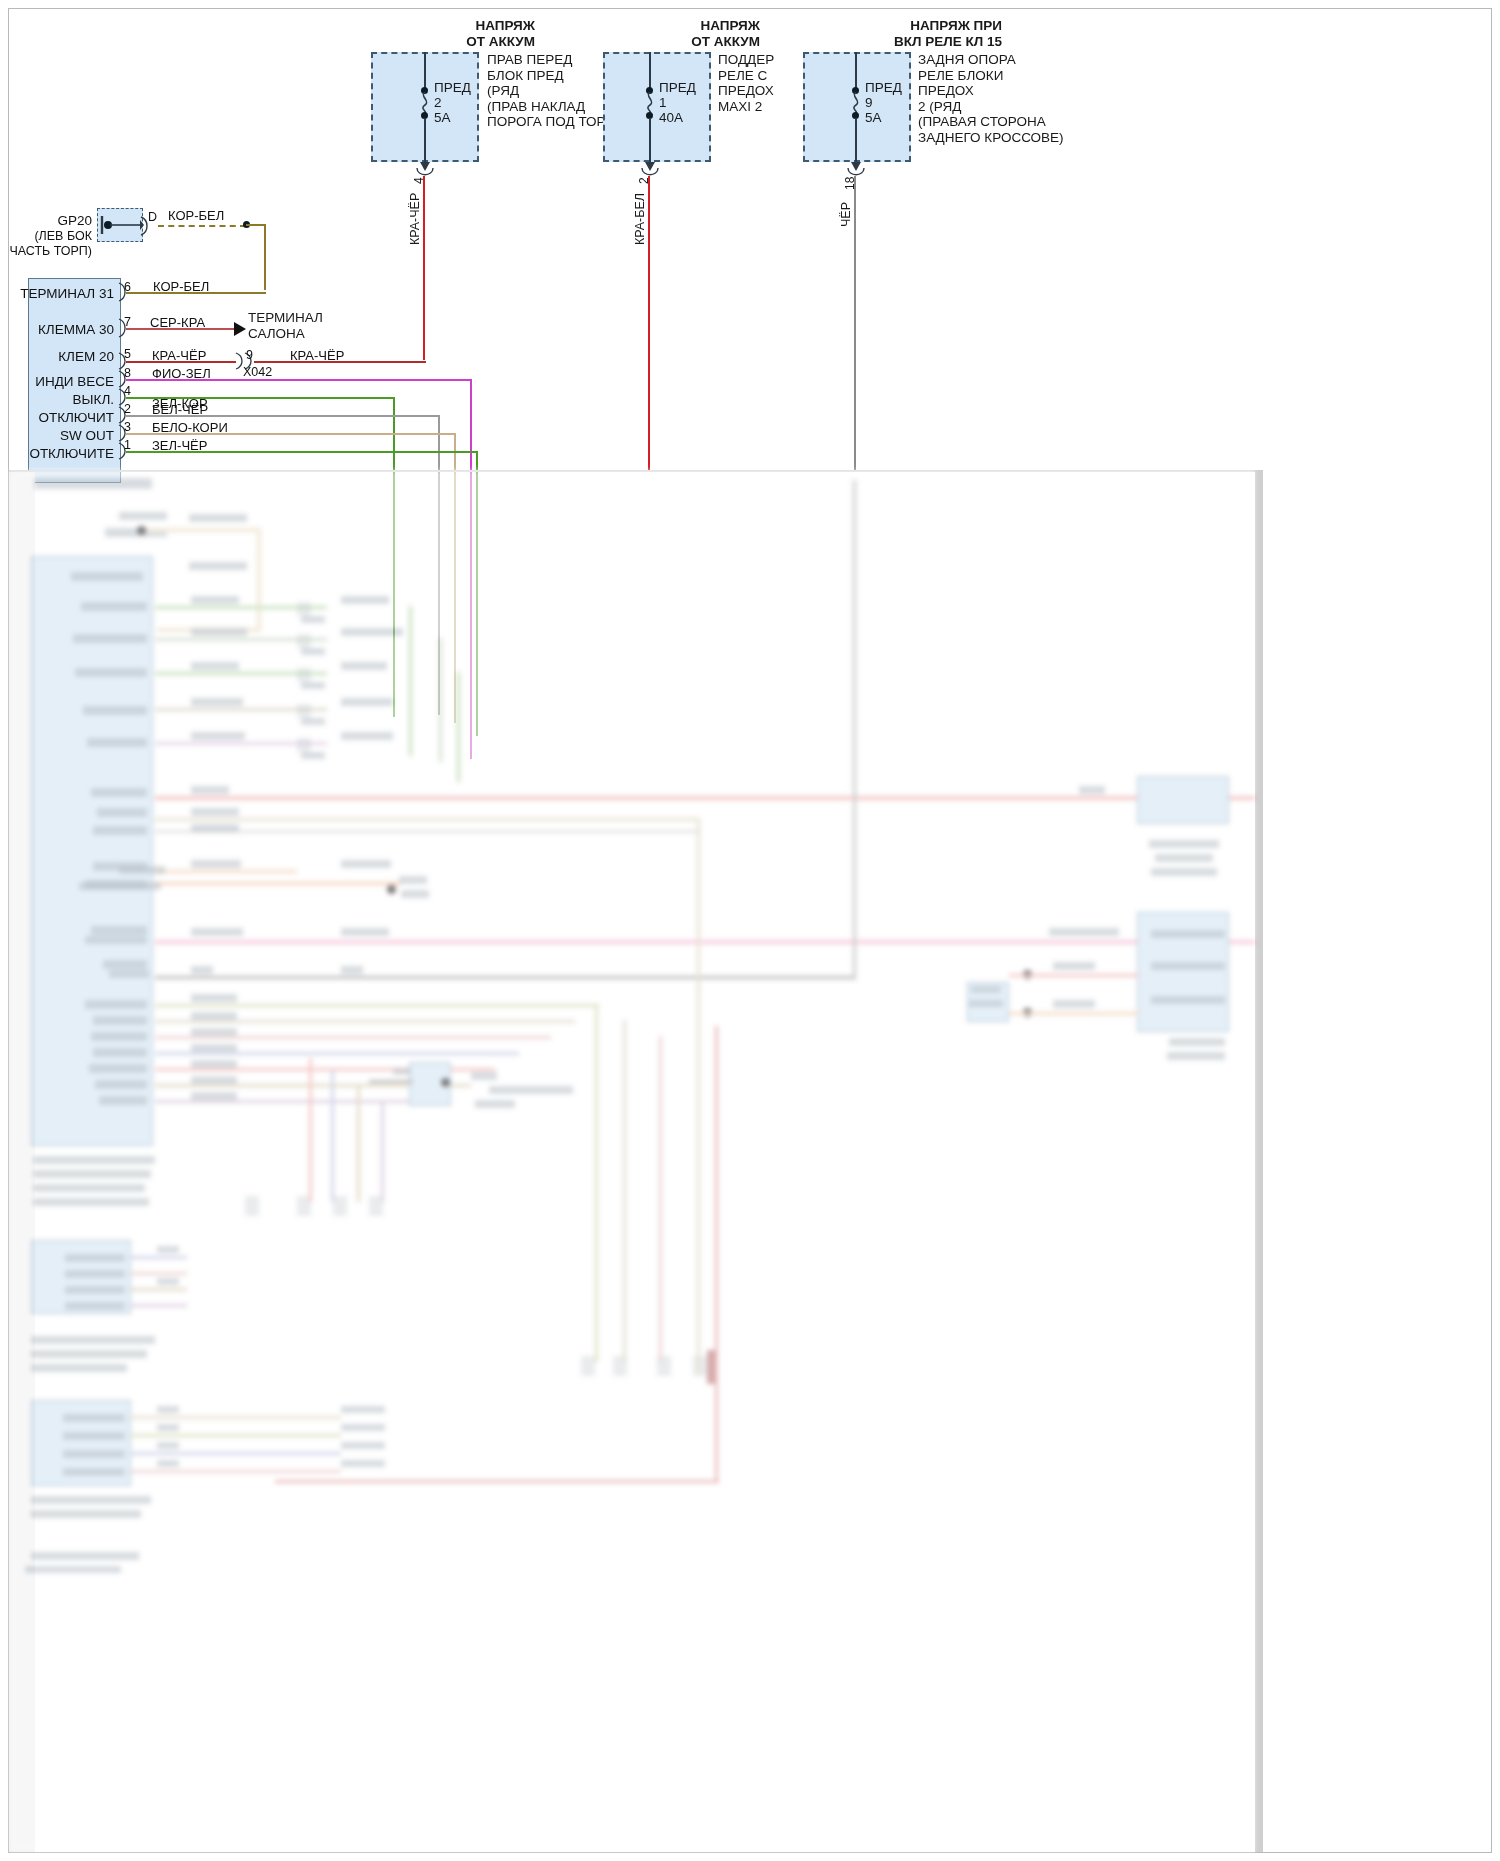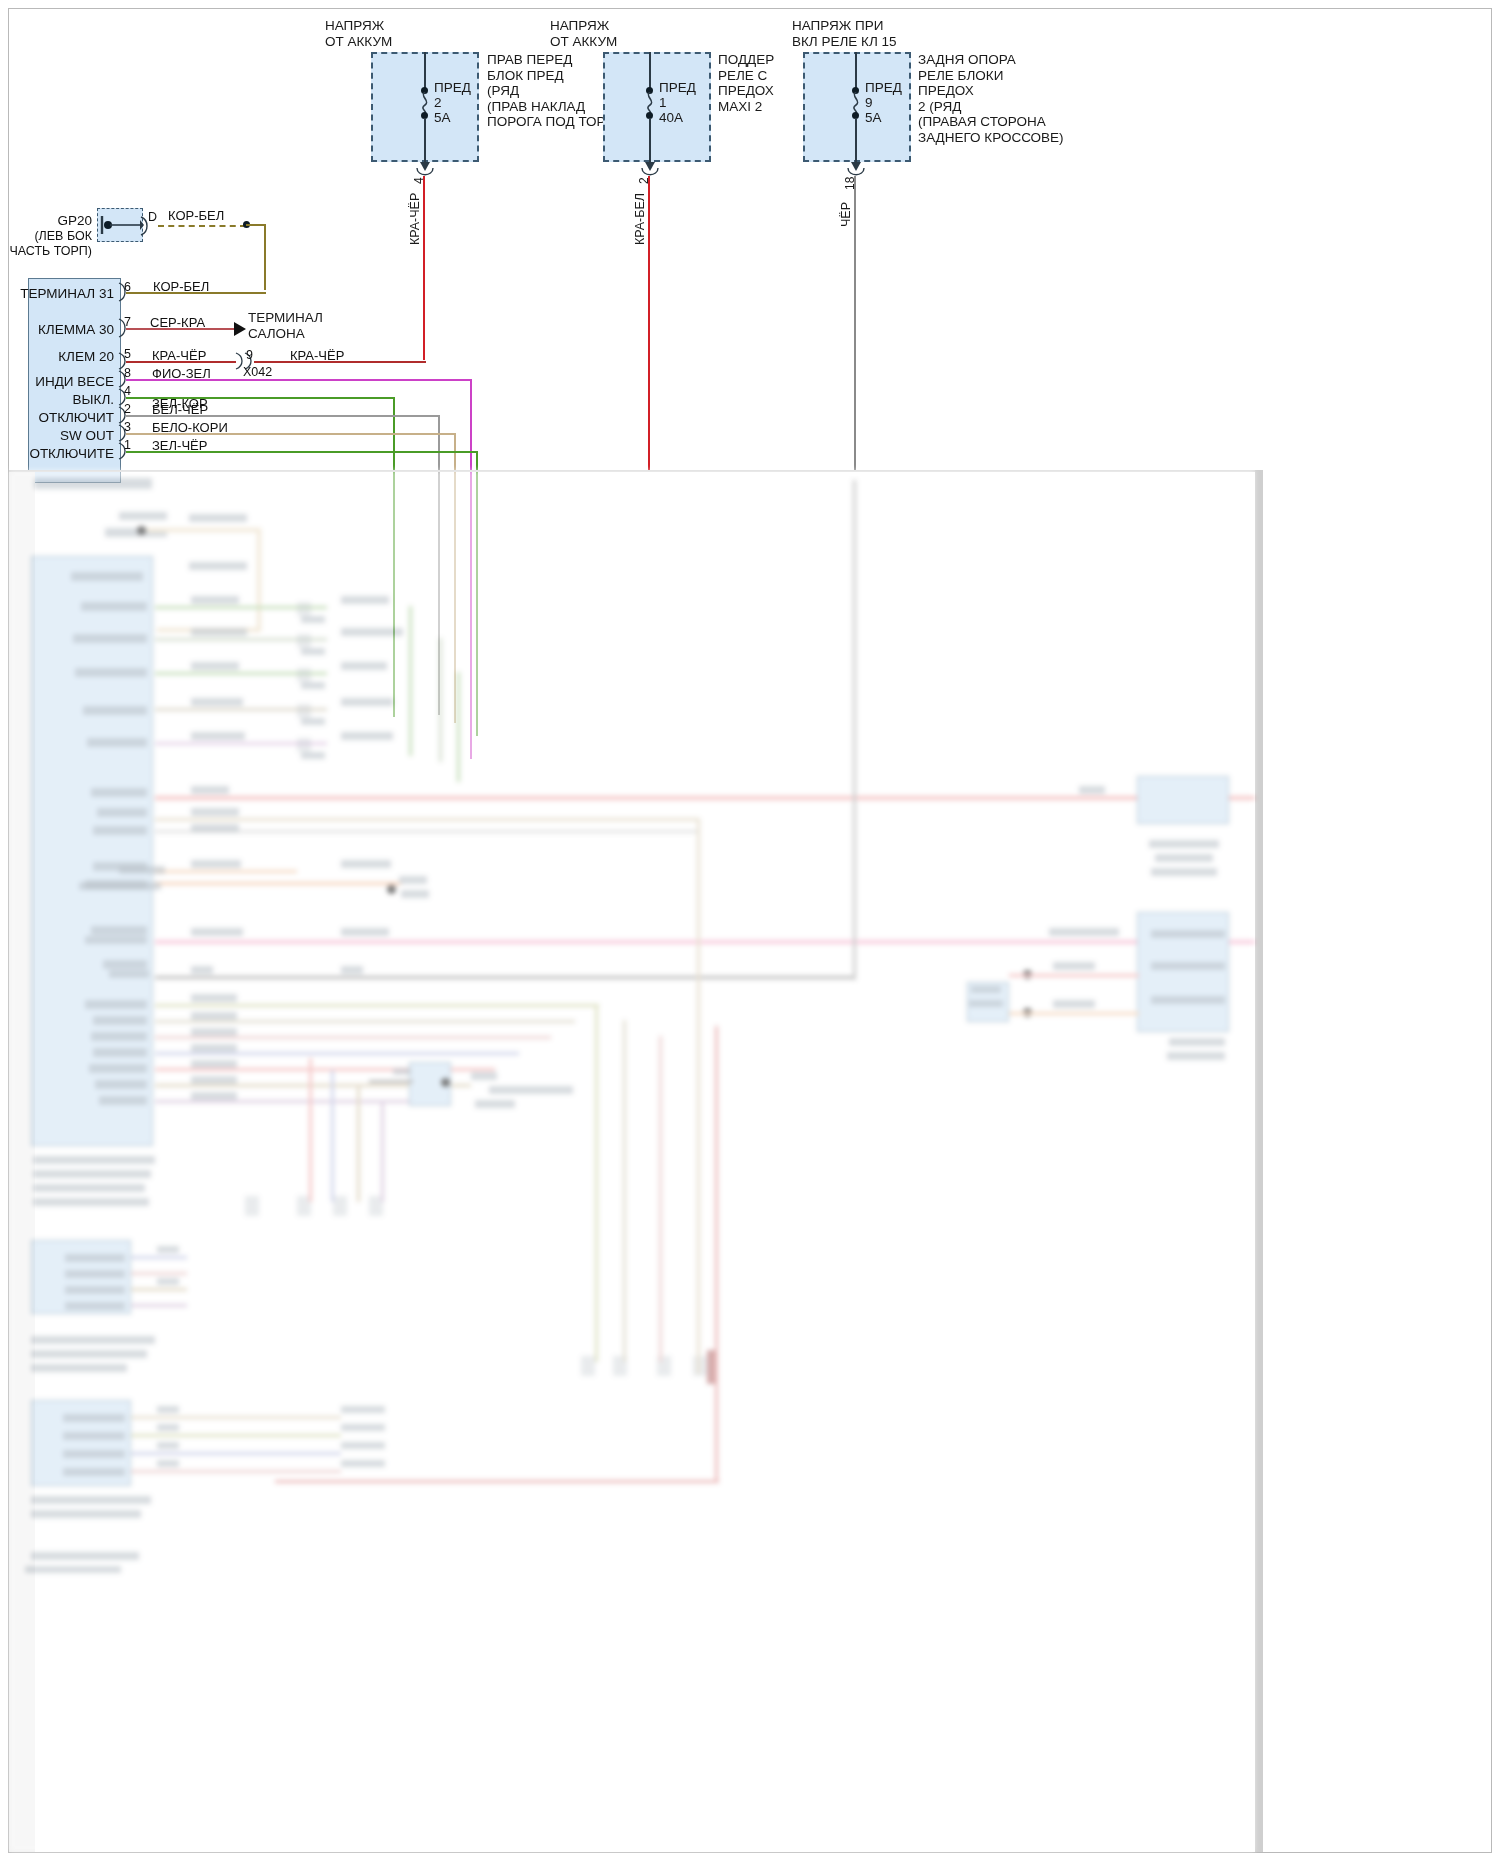--- a/index.html
+++ b/index.html
@@ -1,21 +1,21 @@
 <!DOCTYPE html>
 <html><head>
 <meta charset="utf-8">
 <style>
   html,body{margin:0;padding:0;background:#fff;}
   body{font-family:"Liberation Sans","DejaVu Sans",sans-serif;}
   #page{position:relative;width:1500px;height:1861px;background:#ffffff;overflow:hidden;}
   #frame{position:absolute;left:8px;top:8px;width:1484px;height:1845px;border:1px solid #b9b9b9;box-sizing:border-box;}
 
   .t{position:absolute;white-space:pre;color:#1a1a1a;font-size:13.5px;line-height:15.5px;}
-  .ctr{text-align:left;}
+  .ctr{text-align:right;font-weight:bold;}
 
   
   .fuseblk{position:absolute;background:#d3e6f7;border:2px dashed #3c5a72;box-sizing:border-box;}
   .vline{position:absolute;background:#2b3a46;width:1.6px;}
   .dot{position:absolute;width:7px;height:7px;border-radius:50%;background:#0d1b25;}
   .fusecoil{position:absolute;width:14px;height:22px;}
 
   
   .wire{position:absolute;}
   .wh{height:2.4px;}

